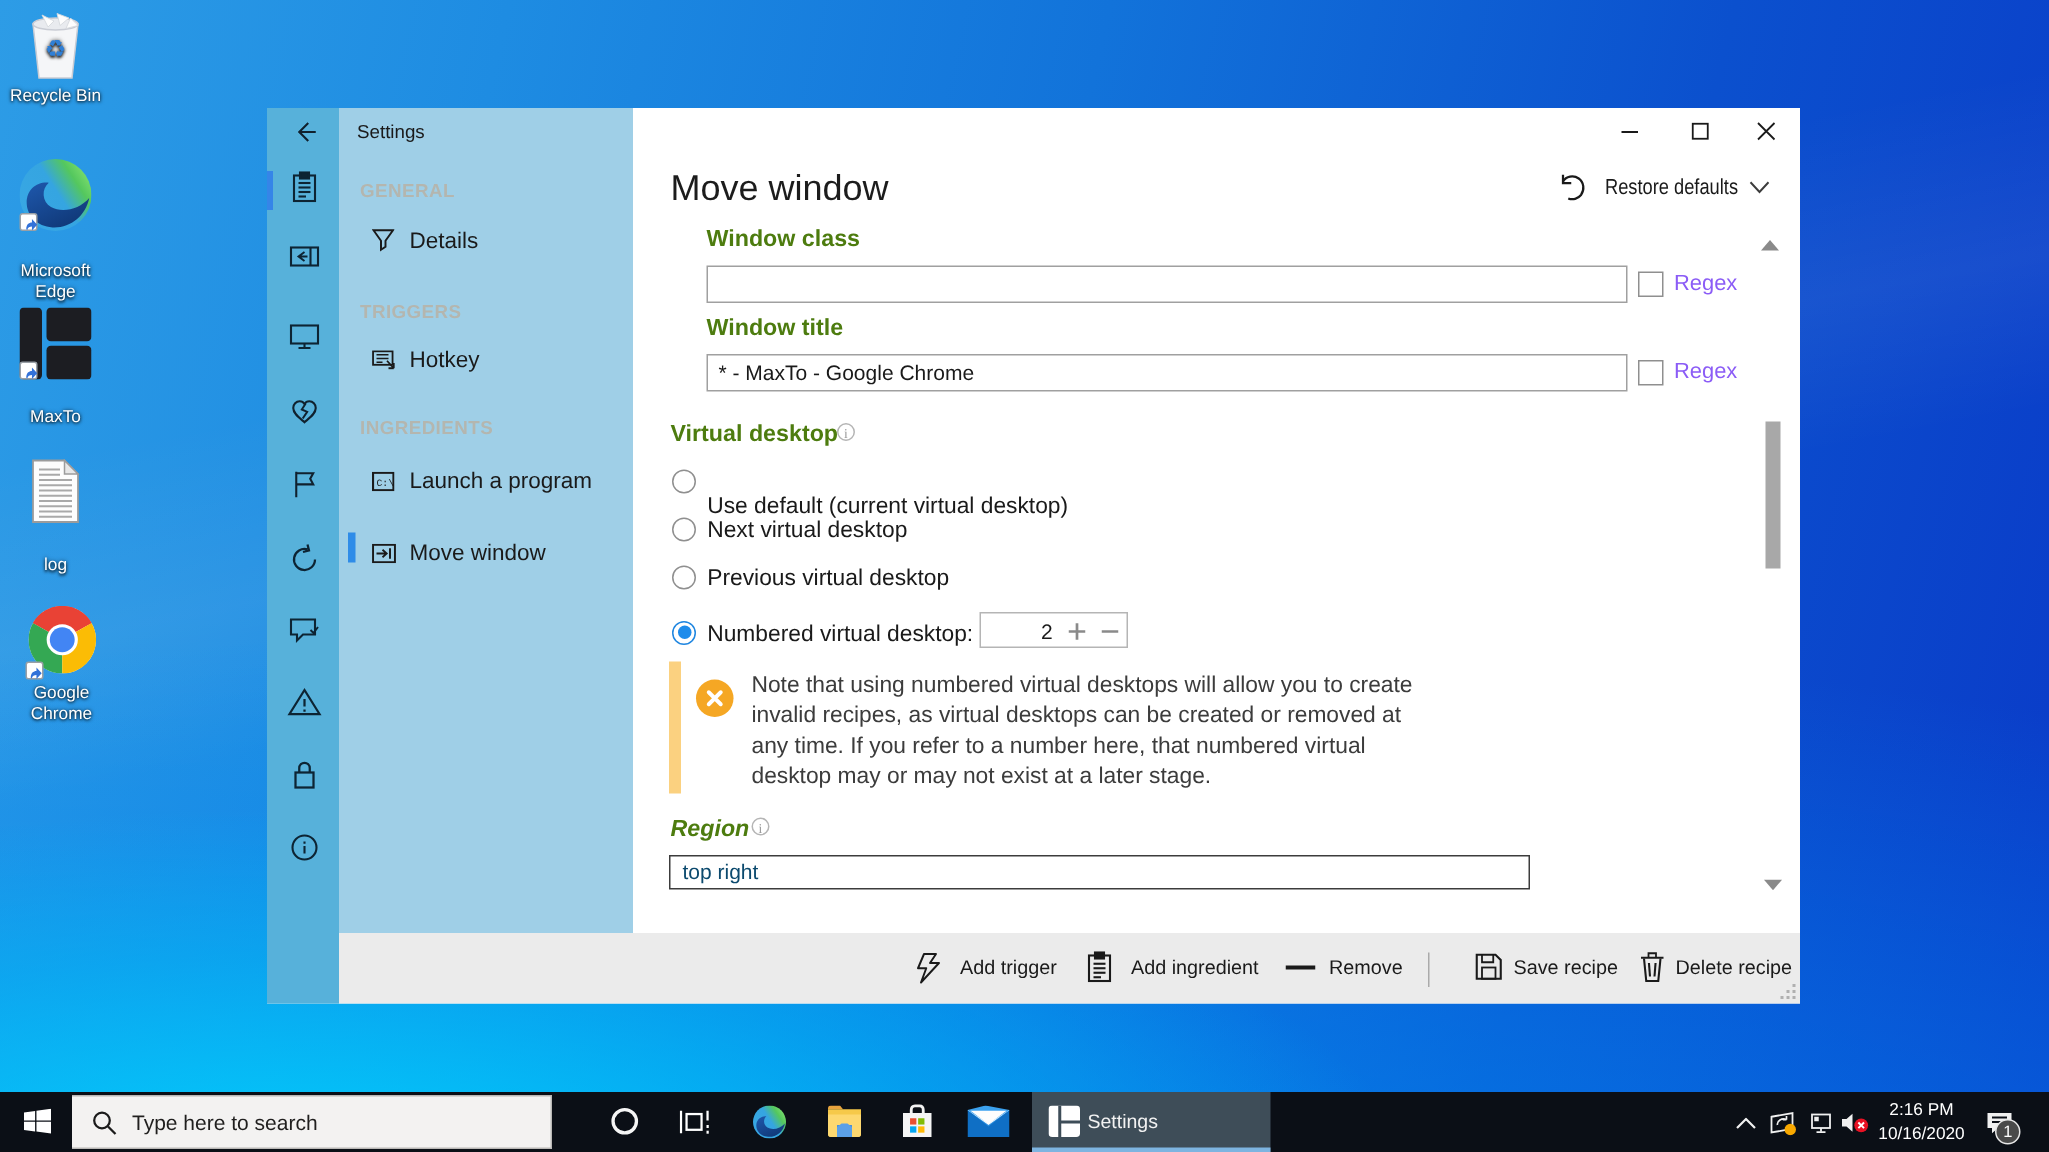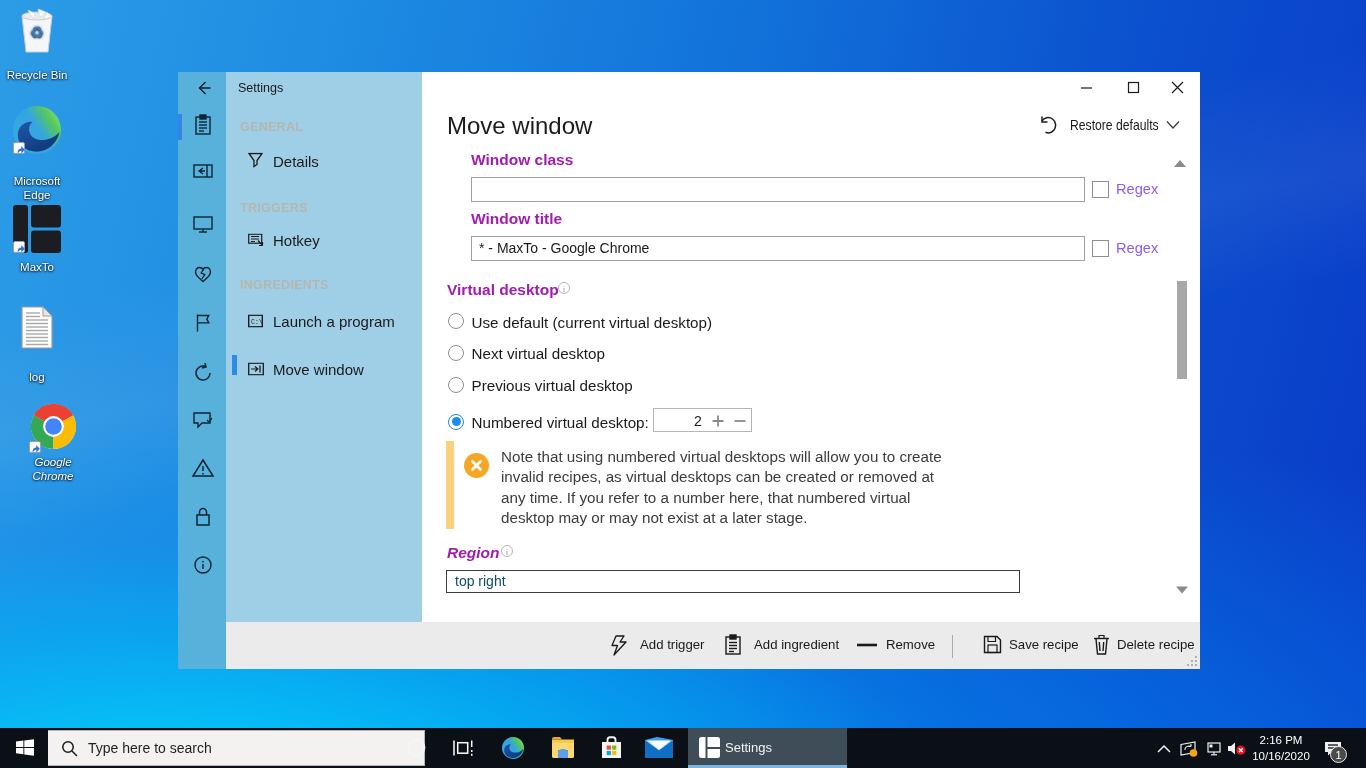--- a/index.html
+++ b/index.html
@@ -35,21 +35,21 @@
 .nitem { position:absolute; left:0; width:196px; height:34px; color:#1a1a1a; font-size:15px; }
 .nitem .txt { position:absolute; left:47px; top:50%; transform:translateY(-50%); }
 .nitem svg { position:absolute; left:22px; top:50%; transform:translateY(-50%); }
 #navsel { position:absolute; left:6px; width:5px; height:20px; background:#2e8ce8; }
 #settingsTitle { position:absolute; left:60px; top:9px; font-size:12.5px; color:#1a1a1a; }
 
 #content { position:absolute; left:244px; top:0; width:778px; height:550px; background:#fff; }
 
 
 .h1 { position:absolute; left:25px; top:40px; font-size:24px; line-height:28px; color:#1c1c1c; }
-.lbl { position:absolute; font-size:15.5px; font-weight:bold; color:#a21caf; white-space:nowrap; }
+.lbl { position:absolute; font-size:15.5px; font-weight:bold; color:#4d7c0f; white-space:nowrap; }
 .inp { position:absolute; left:49px; width:614px; height:25px; border:1px solid #a0a0a0; background:#fff; font-size:14px; color:#1a1a1a; line-height:23px; padding-left:7px; }
 .chk { position:absolute; left:670px; width:17px; height:17px; border:1px solid #8f8f8f; background:#fff; }
 .chklbl { position:absolute; left:694px; font-size:14.6px; color:#8b5cf6; }
 .radio { position:absolute; left:26px; width:16px; height:16px; border:1px solid #8f8f8f; border-radius:50%; background:#fff; }
 .radio.sel { border-color:#1f86e0; background:#fff; }
 .radio.sel::after { content:""; position:absolute; left:2.5px; top:2.5px; width:9px; height:9px; border-radius:50%; background:#1e8ceb; }
 .rlbl { position:absolute; left:49.5px; font-size:15.2px; color:#1a1a1a; white-space:nowrap; }
 .info { position:absolute; width:12px; height:12px; border:1px solid #b5b5b5; border-radius:50%; color:#9a9a9a; font-size:9px; text-align:center; line-height:12px; font-family:"Liberation Serif", serif; }
 
 
@@ -66,21 +66,21 @@
 
 #sthumb { position:absolute; left:755px; top:209px; width:10px; height:98px; background:#a8a8a8; }
 
 
 #toolbar { position:absolute; left:48px; top:550px; width:974px; height:47px; background:#ebebeb; }
 .tbtxt { position:absolute; font-size:13.2px; color:#1a1a1a; top:15px; white-space:nowrap; }
 .tbsep { position:absolute; left:726px; top:13px; width:1px; height:23px; background:#aaa; }
 
 
 #taskbar { position:absolute; left:0; top:728px; width:1366px; height:40px; background:#0b0f16; }
-#search { position:absolute; left:48px; top:2px; width:377px; height:36px; background:#f3f2f1; border:1px solid #b9b7b5; border-left:none; }
+#search { position:absolute; left:48px; top:2px; width:320px; height:36px; background:#f3f2f1; border:1px solid #b9b7b5; border-left:none; }
 #search .stxt { position:absolute; left:40px; top:9px; font-size:14px; color:#201f1e; }
 #taskbtn { position:absolute; left:688px; top:0; width:159px; height:40px; background:#3e4d58; }
 #taskbtn .underline { position:absolute; left:0; bottom:0; width:159px; height:3px; background:#7db4e0; }
 #taskbtn .ttxt { position:absolute; left:37px; top:12px; font-size:13px; color:#f2f2f2; }
 .trayico { position:absolute; }
 #clock { position:absolute; left:1248px; top:4px; width:66px; text-align:center; color:#fff; font-size:11.5px; line-height:16px; }
 </style>
 </head>
 <body>
 <div id="stage">
@@ -89,21 +89,21 @@
 
   <div class="dicon" style="left:0px; top:8px;">
     <div class="img" style="width:42px; height:46px;">
       <svg width="42" height="46" viewBox="0 0 42 46">
         <path d="M6 8 L36 8 L32 44 L10 44 Z" fill="#f5f6f8" stroke="#c9ccd4" stroke-width="1"></path>
         <ellipse cx="21" cy="8" rx="15" ry="4" fill="#e9ebef" stroke="#c9ccd4" stroke-width="1"></ellipse>
         <path d="M12 2 L20 6 L16 10 Z M22 1 L30 4 L24 9 Z M31 4 L36 9 L28 11 Z" fill="#fdfdfd" stroke="#d6d9de" stroke-width="0.6"></path>
         <text x="21" y="30" font-size="16" text-anchor="middle" fill="#2f7fd6">♻</text>
       </svg>
     </div>
-    <div style="margin-top:15px;">Recycle Bin</div>
+    <div style="margin-top:4px;">Recycle Bin</div>
   </div>
 
   <div class="dicon" style="left:0px; top:106px;">
     <div class="img" style="width:48px; height:48px;">
       <svg width="48" height="48" viewBox="0 0 48 48">
         <defs>
           <linearGradient id="eg1" x1="0" y1="0.75" x2="1" y2="0.1">
             <stop offset="0" stop-color="#38a7e4"></stop>
               <stop offset="0.5" stop-color="#35a5e1"></stop>
               <stop offset="0.75" stop-color="#54c75e"></stop>
@@ -132,21 +132,21 @@
         <rect x="0" y="0" width="15" height="48" rx="3" fill="#1c1d22"></rect>
         <rect x="18" y="0" width="30" height="22.5" rx="3" fill="#1c1d22"></rect>
         <rect x="18" y="25.5" width="30" height="22.5" rx="3" fill="#1c1d22"></rect>
       </svg>
       <div class="badge">
           <svg width="11" height="11" viewBox="0 0 11 11">
             <path d="M2.5 8.8 C2.5 5.8 4.2 4.4 6.3 4.4 L6.3 2 L9.8 5.8 L6.3 9.6 L6.3 7 C4.7 7 3.6 7.5 3.2 9.3 Z" fill="#3272d9"></path>
           </svg>
         </div>
     </div>
-    <div style="margin-top:8px;">MaxTo</div>
+    <div style="margin-top:19px;">MaxTo</div>
   </div>
 
   <div class="dicon" style="left:0px; top:306px;">
     <div class="img" style="width:32px; height:43px;">
       <svg width="32" height="43" viewBox="0 0 32 43">
         <path d="M1 1 L22 1 L31 10 L31 42 L1 42 Z" fill="#fdfdfd" stroke="#9c9c9c" stroke-width="1.2"></path>
         <path d="M22 1 L22 10 L31 10 Z" fill="#e8e8e8" stroke="#9c9c9c" stroke-width="1"></path>
         <g stroke="#a9a9a9" stroke-width="1.4">
           <line x1="5" y1="7" x2="19" y2="7"></line>
             <line x1="5" y1="10.5" x2="19" y2="10.5"></line>
@@ -157,21 +157,21 @@
           <line x1="5" y1="28" x2="27" y2="28"></line>
             <line x1="5" y1="31.5" x2="27" y2="31.5"></line>
           <line x1="5" y1="35" x2="27" y2="35"></line>
             <line x1="5" y1="38.5" x2="27" y2="38.5"></line>
         </g>
       </svg>
     </div>
     <div style="margin-top:22px;">log</div>
   </div>
 
-  <div class="dicon" style="left:16px; top:404px;font-style:italic;">
+  <div class="dicon" style="left:4px; top:404px;">
     <div class="img" style="width:45px; height:45px;">
       <svg width="45" height="45" viewBox="0 0 45 45">
         <circle cx="22.5" cy="22.5" r="22.5" fill="#fff"></circle>
         <path d="M22.5 22.5 L3 11.25 A22.5 22.5 0 0 1 42 11.25 Z" fill="#e94235"></path>
         <path d="M22.5 22.5 L3 11.25 A22.5 22.5 0 0 0 22.5 45 Z" fill="#34a853"></path>
         <path d="M22.5 22.5 L22.5 45 A22.5 22.5 0 0 0 42 11.25 Z" fill="#fbbc05"></path>
         <path d="M3 11.25 A22.5 22.5 0 0 1 42 11.25 L33 16 A12 12 0 0 0 12 16 Z" fill="#e94235"></path>
         <circle cx="22.5" cy="22.5" r="10.4" fill="#fff"></circle>
         <circle cx="22.5" cy="22.5" r="8.3" fill="#4285f4"></circle>
       </svg>
@@ -330,21 +330,21 @@
       <div class="lbl" style="left:49px; top:208px;"> </div>
       <div class="lbl" style="left:49px; top:137.5px;">Window title</div>
       <div class="inp" style="top:164px;">* - MaxTo - Google Chrome</div>
       <div class="chk" style="top:167.5px;"></div>
       <div class="chklbl" style="top:168px;">Regex</div>
 
       <div class="lbl" style="left:25px; top:209px;">Virtual desktop</div>
       <div class="info" style="left:136px; top:210px;">i</div>
 
       <div class="radio" style="top:241px;"></div>
-      <div class="rlbl" style="top:242px;">Use default (current virtual desktop)</div>
+      <div class="rlbl" style="top:257px;">Use default (current virtual desktop)</div>
       <div class="radio" style="top:272.5px;"></div>
       <div class="rlbl" style="top:273px;">Next virtual desktop</div>
       <div class="radio" style="top:305px;"></div>
       <div class="rlbl" style="top:305px;">Previous virtual desktop</div>
       <div class="radio sel" style="top:341.5px;"></div>
       <div class="rlbl" style="top:342px;">Numbered virtual desktop:</div>
       <div id="spin">
         <div class="abs" style="left:40px; top:4px; font-size:14px; color:#1a1a1a;">2</div>
         <svg class="abs" style="left:58px; top:6px;" width="12" height="12" viewBox="0 0 12 12">
             <path d="M6 0.5 V11.5 M0.5 6 H11.5" stroke="#8a8a8a" stroke-width="1.8"></path>

